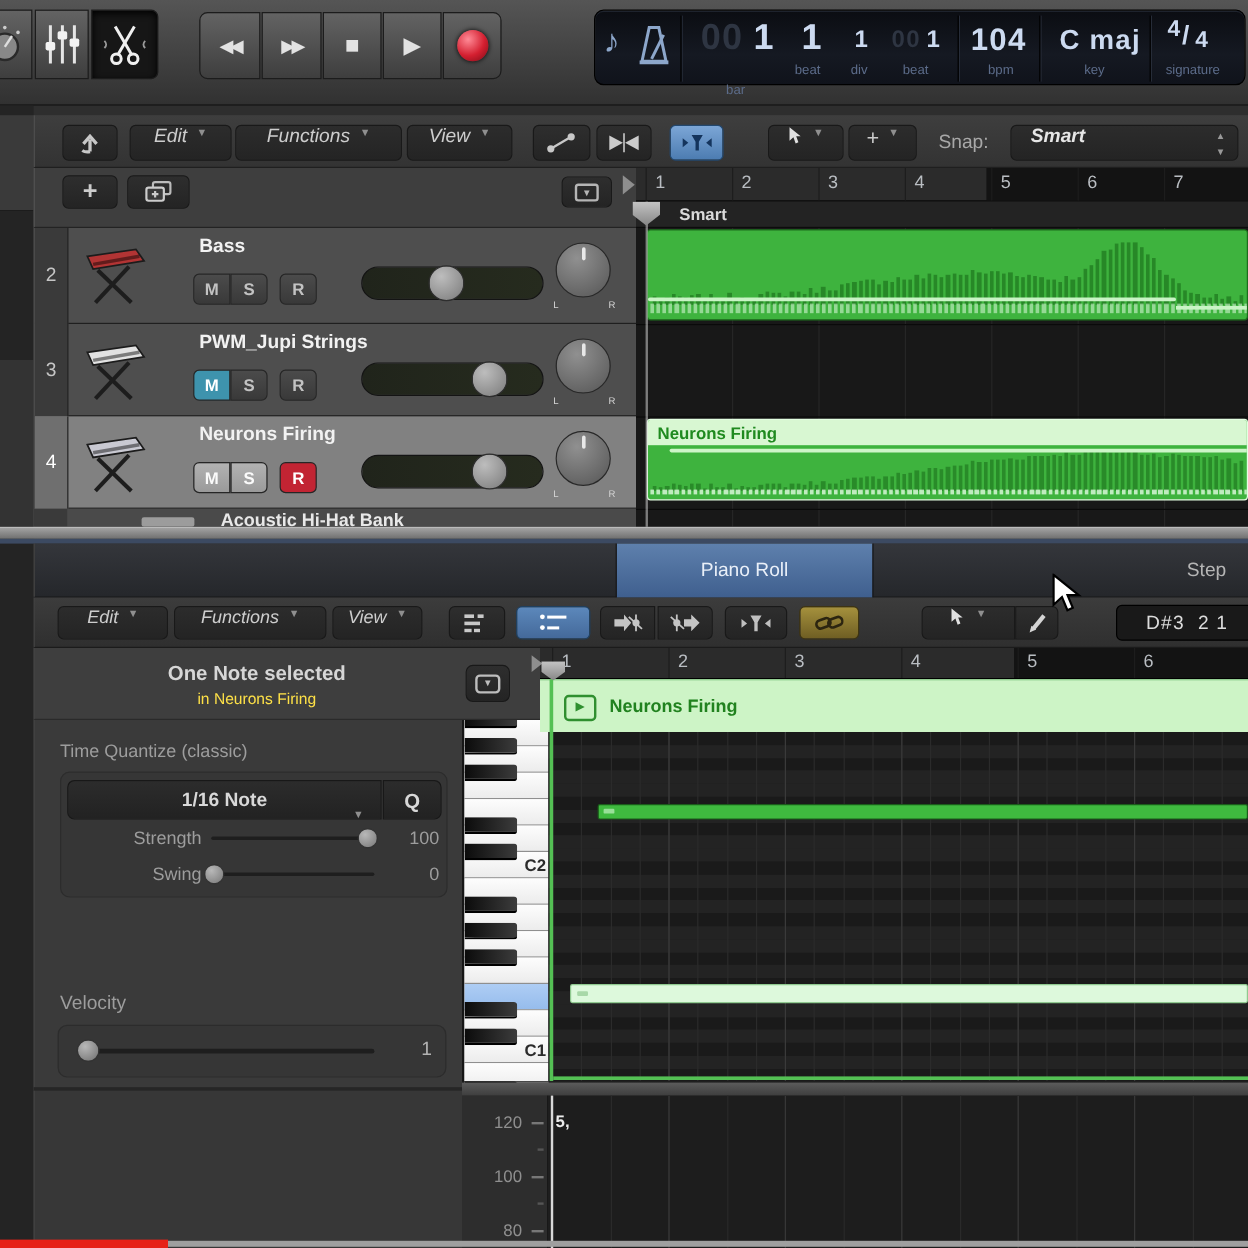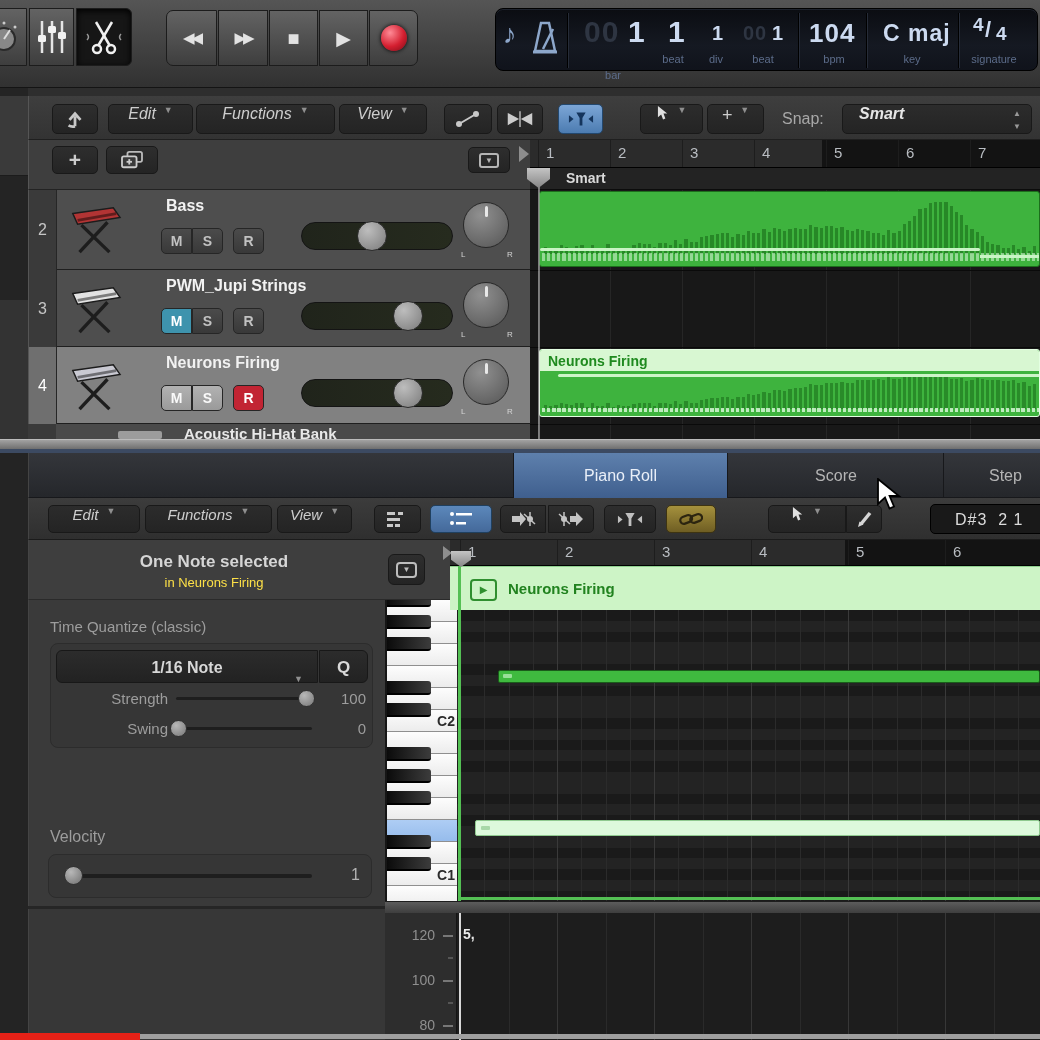--- a/index.html
+++ b/index.html
@@ -683,23 +683,20 @@
     <span class="abs" style="left:144px;top:1px;font-size:15px;font-weight:600;color:#e8e8e8;margin-left:12px;">Acoustic Hi-Hat Bank</span>
   </div>
 
   <div class="abs" style="left:0;top:439px;width:1040px;height:10px;background:linear-gradient(#a2a2a2,#6f6f6f);border-top:1px solid #bbb;"></div>
   <div class="abs" style="left:0;top:449px;width:1040px;height:4px;background:#3c4a62;"></div>
 
   <div class="abs" style="left:28px;top:453px;width:1012px;height:45px;background:linear-gradient(#34363b,#25272b);border-bottom:1px solid #17181b;border-left:1px solid #444;"></div>
   <div class="abs" style="left:513px;top:453px;width:215px;height:45px;background:linear-gradient(#5e80ad,#3f5f8e);border-left:1px solid #17181b;border-right:1px solid #17181b;text-align:center;line-height:45px;">
     <span style="font-size:16px;color:#e9eff8;">Piano Roll</span>
   </div>
-  <div class="abs" style="left:729px;top:453px;width:215px;height:45px;border-right:1px solid #17181b;text-align:center;line-height:45px;">
-    <span style="font-size:16px;color:#b5b5b5;">Score</span>
-  </div>
   <div class="abs" style="left:945px;top:453px;width:95px;height:45px;line-height:45px;">
     <span class="abs" style="left:44px;font-size:16px;color:#b5b5b5;">Step</span>
   </div>
 
   <div class="abs" style="left:28px;top:498px;width:1012px;height:42px;background:linear-gradient(#3c3c3c,#2f2f2f);border-bottom:1px solid #1b1b1b;border-left:1px solid #444;"></div>
   <div class="menu-btn" style="left:48px;top:505px;width:92px;height:28px;font-size:15px;">
     <span>Edit</span>
       <span class="caret">▼</span>
   </div>
   <div class="menu-btn" style="left:145px;top:505px;width:127px;height:28px;font-size:15px;">

